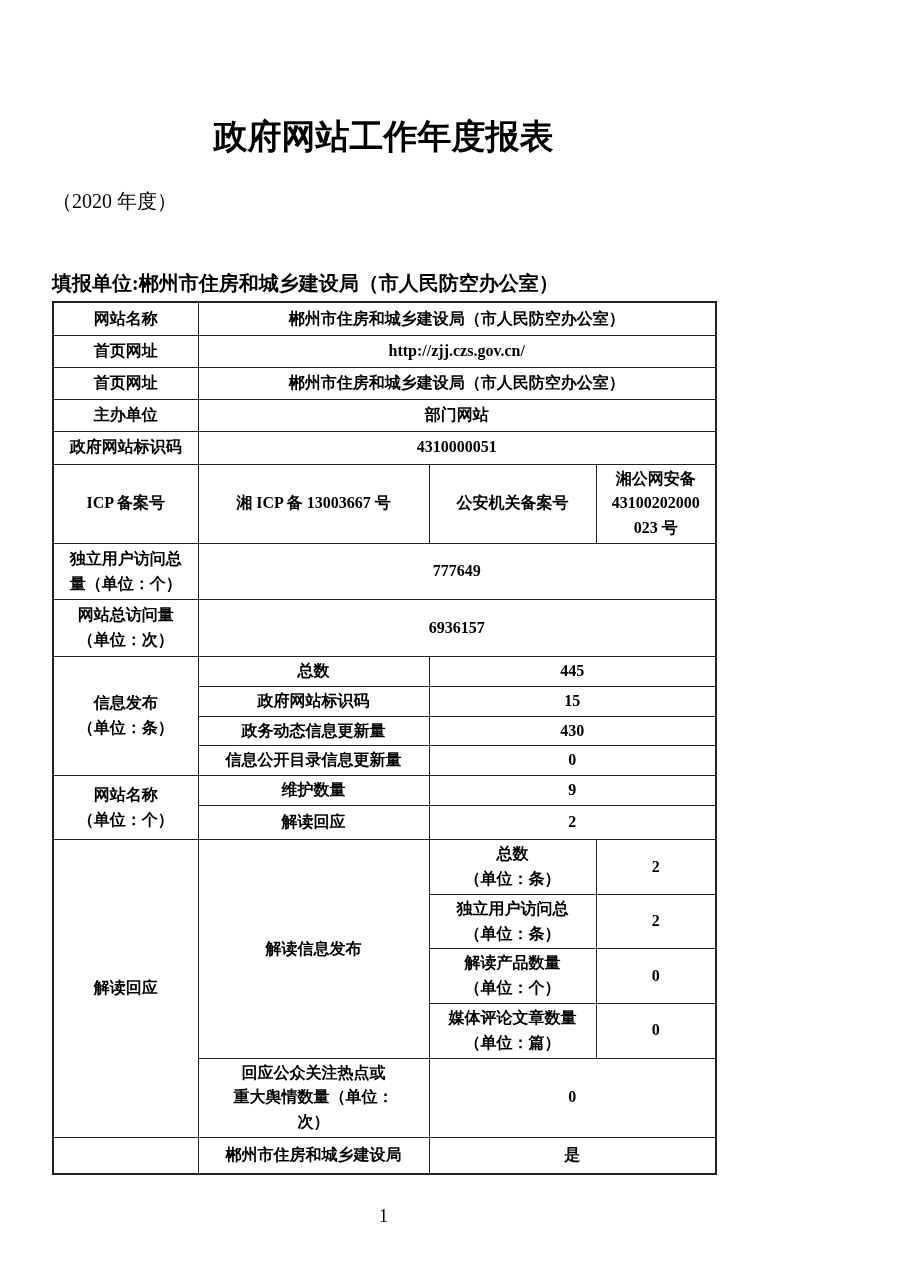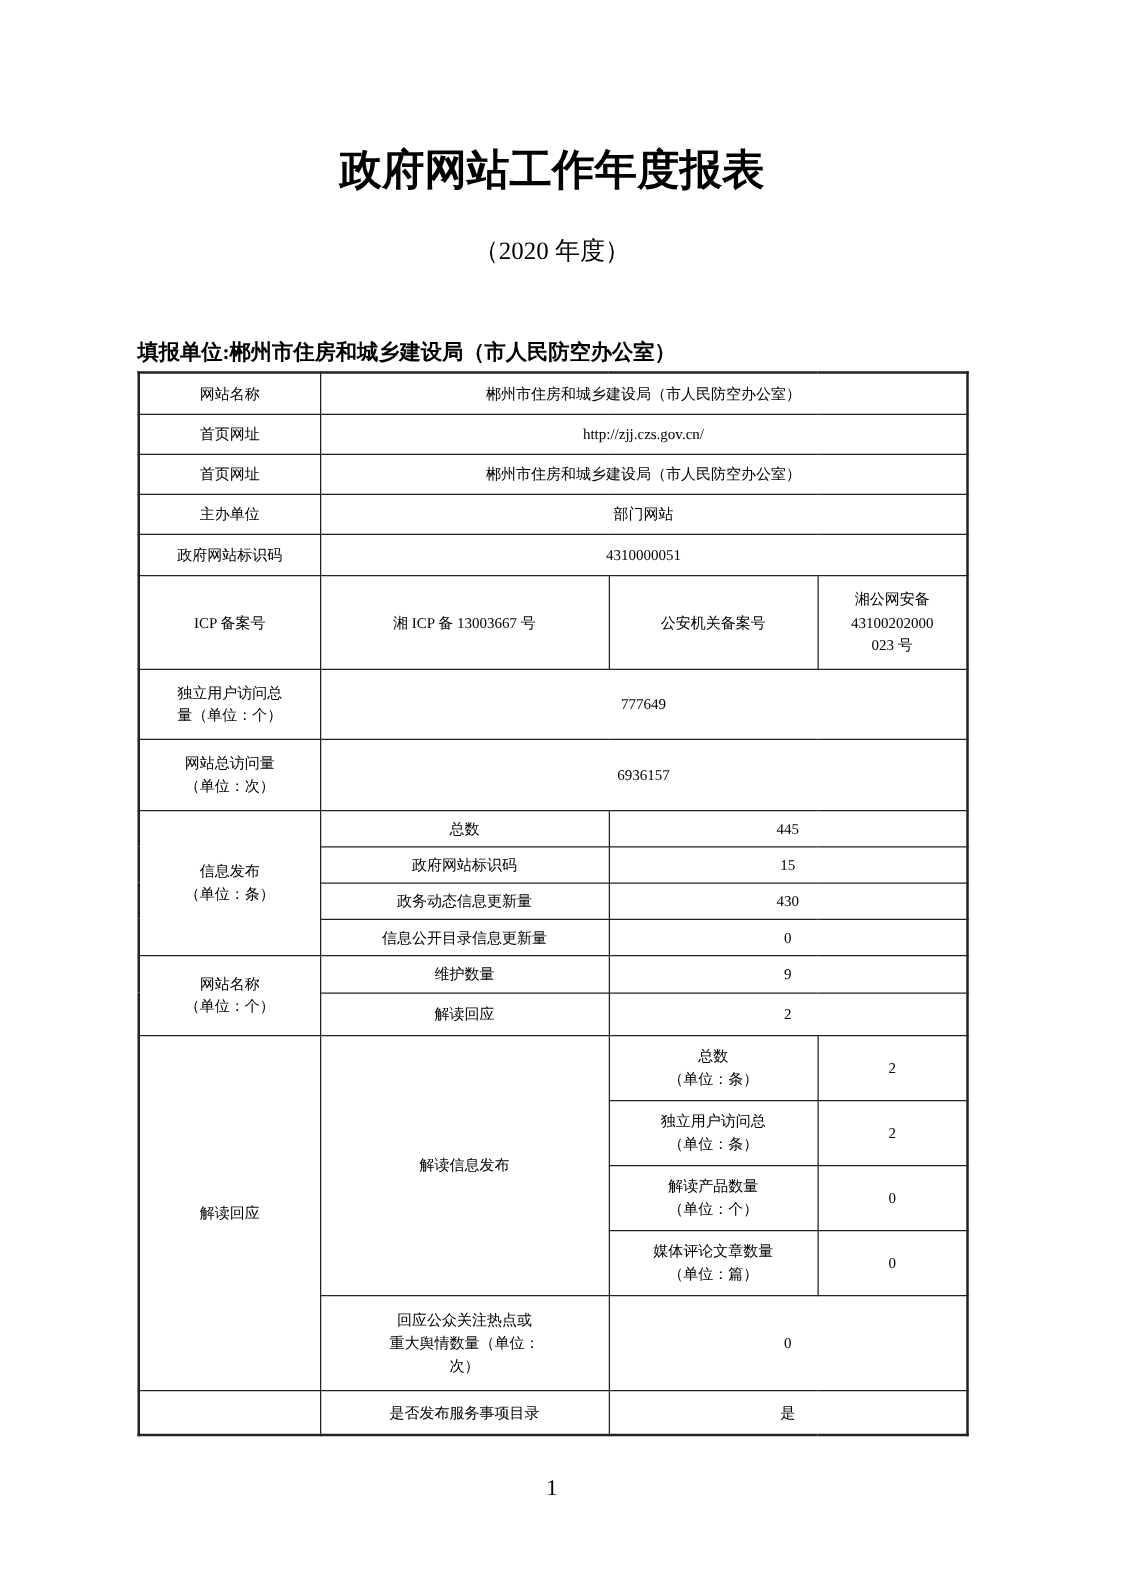--- a/index.html
+++ b/index.html
@@ -9,65 +9,65 @@
   }
   body {
     width: 900px;
     height: 1273px;
     overflow: hidden;
     color: #000000;
     font-family: "Liberation Serif", "DejaVu Serif", serif;
   }
   .doc {
     width: 663px;
-    margin-left: 110px;
+    margin-left: 52px;
     padding-top: 114px;
   }
   .title {
     margin: 0;
     font-size: 34px;
     line-height: 1.3;
     font-weight: 700;
     text-align: center;
     font-family: "Liberation Sans", "DejaVu Sans", sans-serif;
     letter-spacing: 0px;
     color: #000000;
   }
   .subtitle {
     margin-top: 31px;
     font-size: 20px;
     line-height: 1.2;
-    text-align: center;
     color: #000000;
   }
   .report-unit {
     margin-top: 58px;
-    font-size: 17px;
+    font-size: 20px;
     line-height: 1.25;
     font-weight: 700;
     text-align: left;
     color: #000000;
   }
   table.report {
     margin-top: 5px;
     border-collapse: collapse;
     table-layout: fixed;
     width: 663px;
     border: 2px solid #222222;
   }
   table.report td {
     border: 1px solid #222222;
     text-align: center;
     vertical-align: middle;
     white-space: pre-line;
-    font-size: 12px;
+    font-size: 16px;
     line-height: 1.55;
     padding: 2px 6px;
     overflow: hidden;
     color: #000000;
+    font-weight: bold;
   }
   .page-num {
     margin-top: 31px;
     text-align: center;
     font-size: 18px;
     line-height: 1.2;
     color: #000000;
   }
 </style>
 </head>
@@ -190,21 +190,21 @@
     </tr>
     <tr style="height:76px">
       <td>回应公众关注热点或
 重大舆情数量（单位：
 次）</td>
       <td colspan="2">0</td>
     </tr>
 
     <tr style="height:36px">
       <td></td>
-      <td>是否发布服务事项目录</td>
+      <td>郴州市住房和城乡建设局</td>
       <td colspan="2">是</td>
     </tr>
   </tbody>
     </table>
 
   <div class="page-num">1</div>
 
 </div>
 
 </body></html>

